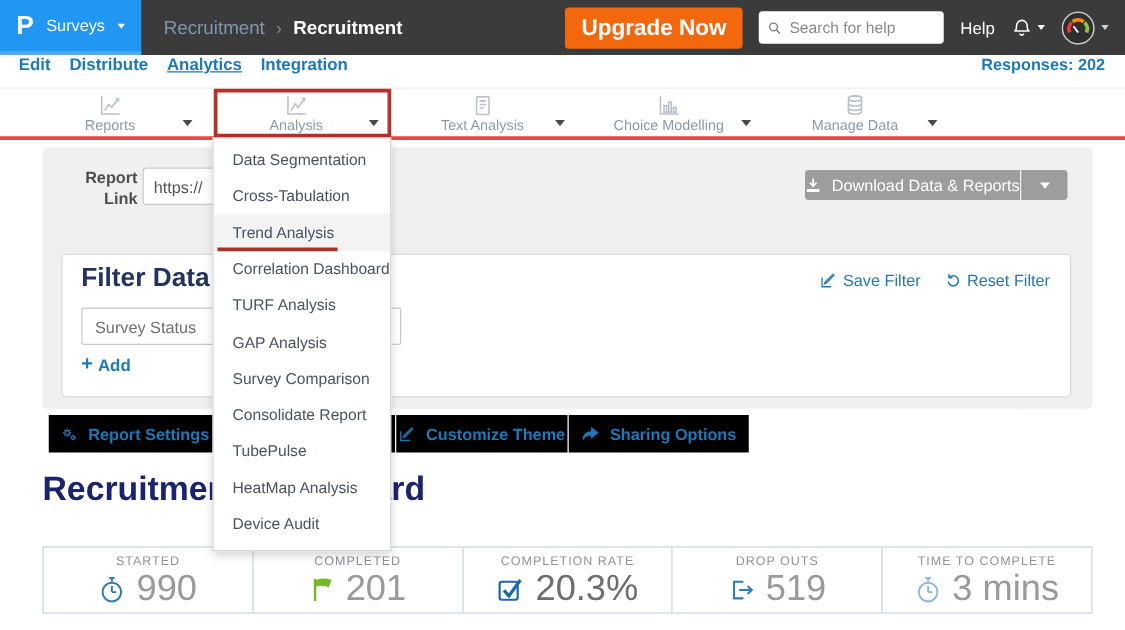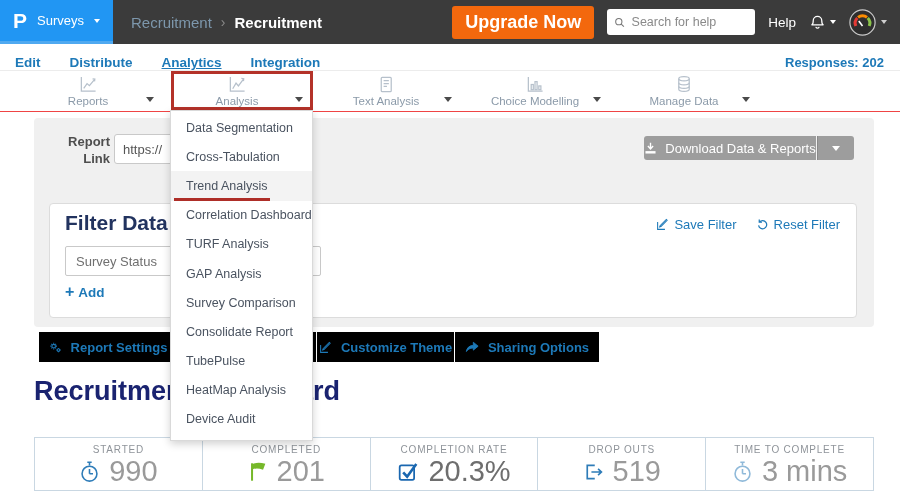--- a/index.html
+++ b/index.html
@@ -21,27 +21,27 @@
   .topbar-right { margin-left:auto; display:flex; align-items:center; gap:13px; padding-right:13px; }
   .upgrade-btn { background:#f3680d; color:#fff; font-size:18px; font-weight:700; padding:6px 13px; border-radius:3px; cursor:pointer; }
   .search-box { width:148px; height:26px; background:#fff; border-radius:3px; display:flex; align-items:center; padding:11px 7px; gap:6px; }
   .search-box input { border:none; outline:none; font-size:12.5px; color:#555; width:100%; font-family:"Liberation Sans",sans-serif; }
   .search-box input::placeholder { color:#8a8a8a; }
   .help-lbl { color:#fff; font-size:13.5px; cursor:pointer; }
   .bell-wrap { display:flex; align-items:center; gap:4px; cursor:pointer; color:#fff; }
   .avatar-wrap { display:flex; align-items:center; gap:5px; cursor:pointer; color:#cfcfcf; }
 
   
-  .survey-nav { position:absolute; left:0; top:44px; width:900px; height:26px; background:#fff; display:flex; align-items:flex-end; padding-left:15px; gap:29px; }
+  .survey-nav { position:absolute; left:0; top:44px; width:900px; height:26px; background:#fff; display:flex; align-items:flex-start; padding-left:15px; gap:15px; }
   .nav-item { color:#1d79b8; font-size:13.5px; font-weight:700; cursor:pointer; }
   .nav-item.active { text-decoration:underline; }
   .responses-lbl { margin-left:auto; padding-right:16px; color:#1d79b8; font-size:13px; font-weight:700; cursor:pointer; }
 
   
-  .toolbar { position:absolute; left:0; top:70px; width:900px; height:42px; background:#fff; border-top:1px solid #ececec; border-bottom:1px solid #ef4444; }
+  .toolbar { position:absolute; left:0; top:70px; width:900px; height:42px; background:#fff; border-top:1px solid #ececec; border-bottom:3px solid #ef4444; }
   .tool-btn { position:absolute; top:4px; width:120px; text-align:center; color:#8b9aa9; font-size:11.5px; cursor:pointer; }
   .tool-btn svg { display:block; margin:0 auto 1px auto; stroke:#b6c0cb; }
   .tool-caret { position:absolute; top:17px; color:#4a4a4a; cursor:pointer; }
   .ann-box { position:absolute; left:171px; top:71px; width:142px; height:39px; border:3px solid #b43229; z-index:30; pointer-events:none; }
 
   
   .content { position:absolute; left:4px; top:112px; width:816px; height:392px; background:#fff; }
   .gray-panel { position:absolute; left:30px; top:6px; width:840px; height:209px; background:#f0f0f0; border-radius:4px; }
   .rl-label { position:absolute; left:16px; top:15px; width:60px; text-align:right; font-size:13px; font-weight:700; color:#4e4e4e; line-height:17px; }
   .report-input { position:absolute; left:80px; top:16px; width:190px; height:30px; border:1px solid #c9c9c9; border-radius:3px; padding:0 8px; font-size:13px; color:#555; font-family:"Liberation Sans",sans-serif; background:#fff; }

